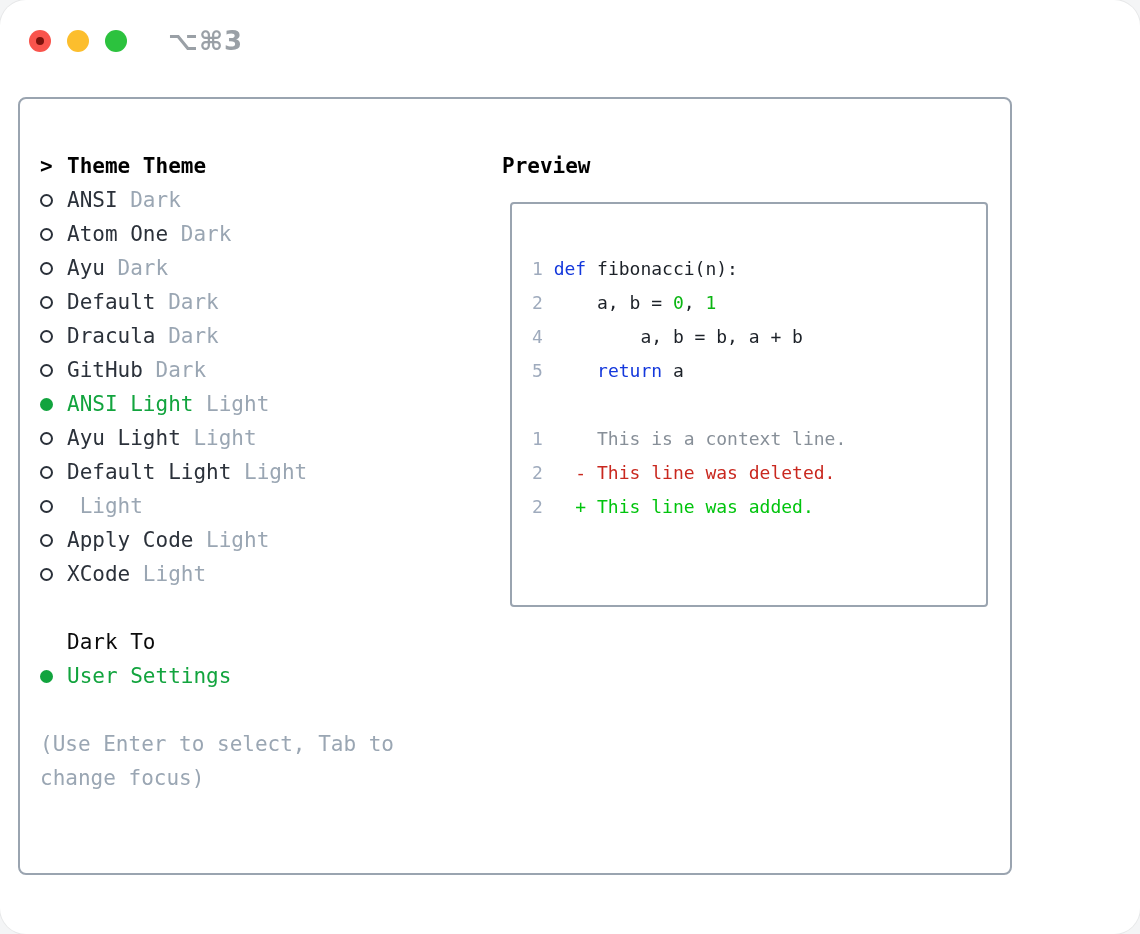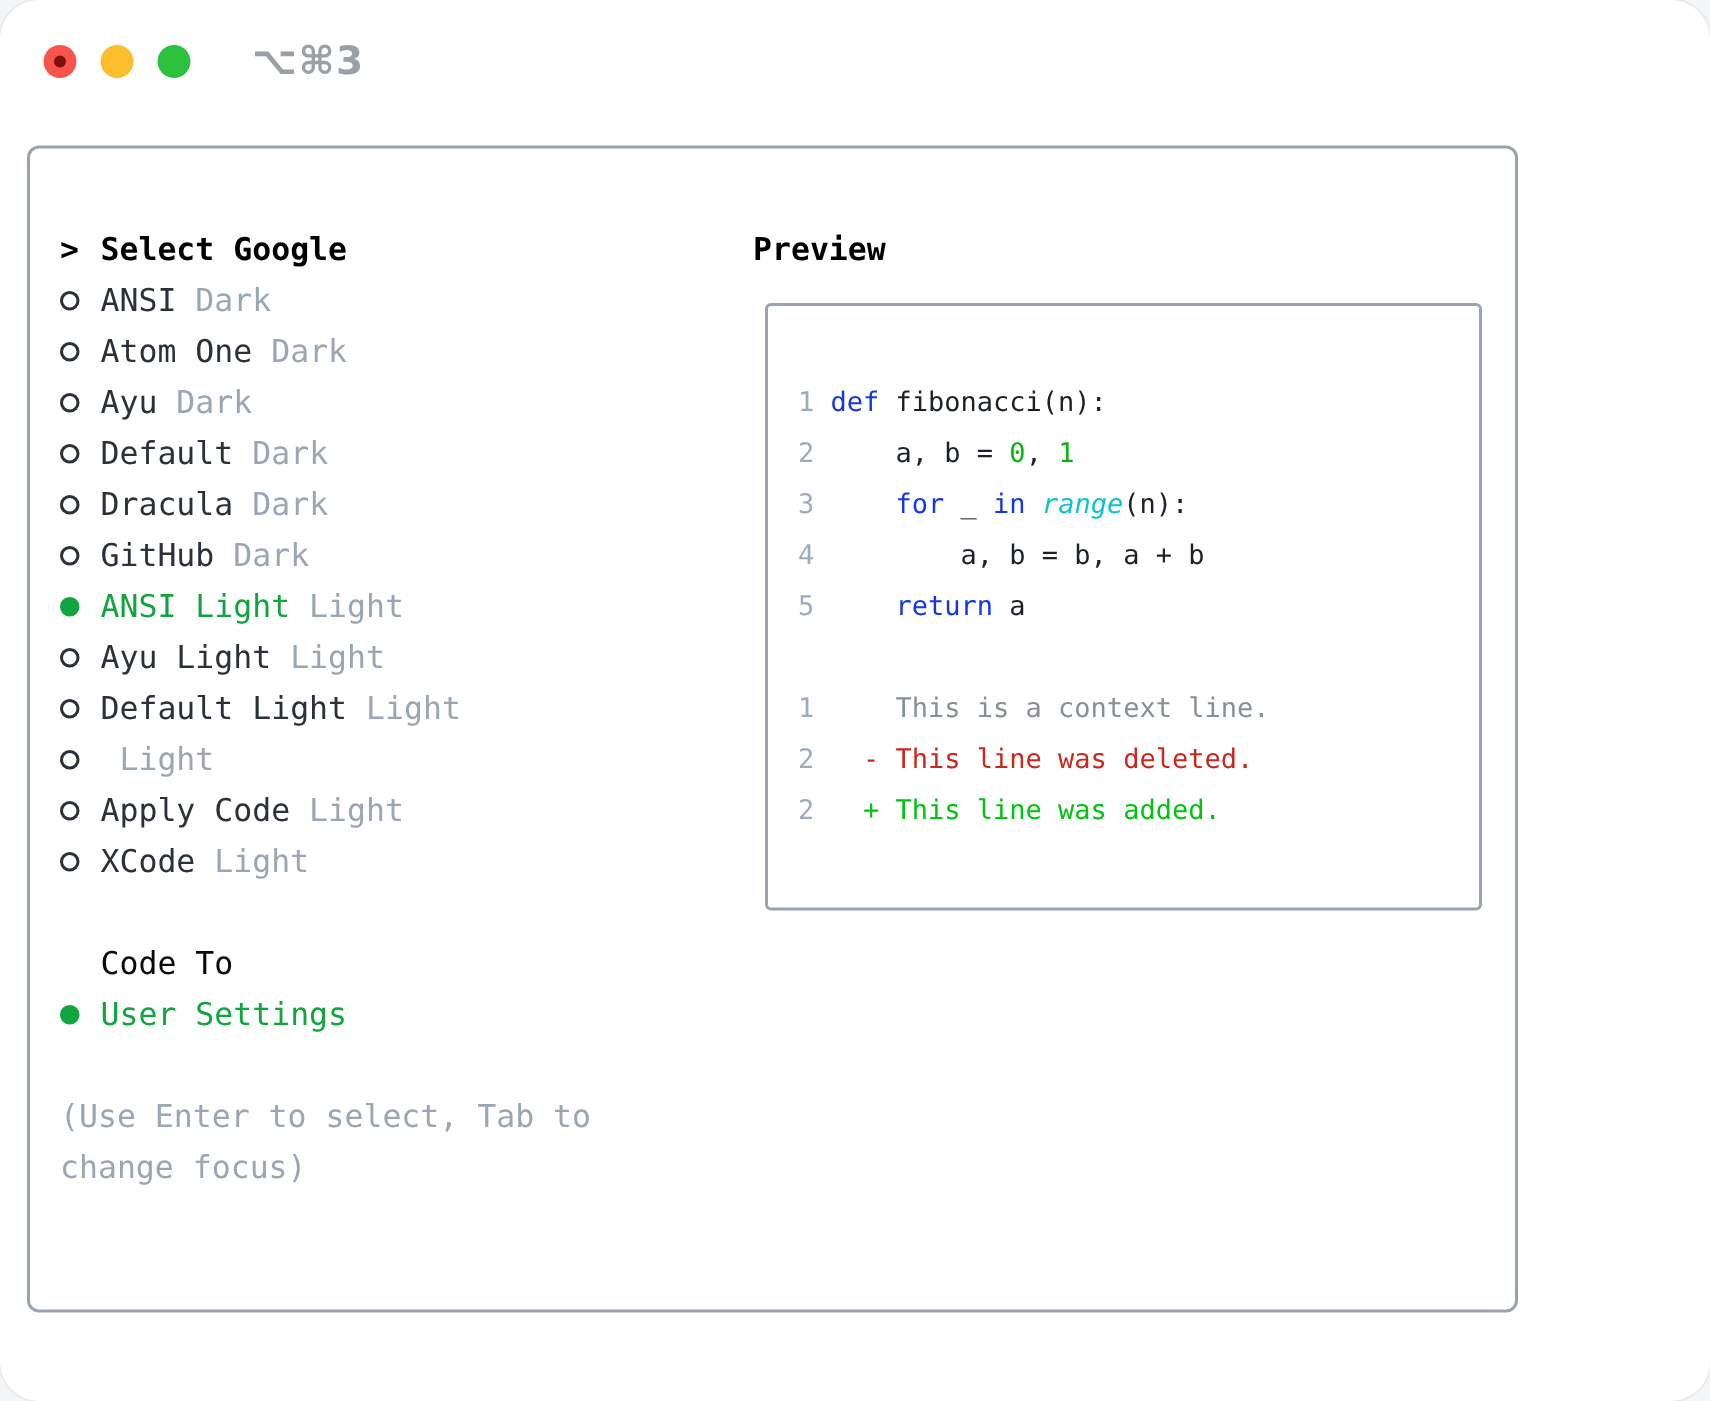--- a/index.html
+++ b/index.html
@@ -60,60 +60,59 @@
     <span class="light light-close"></span>
     <span class="light light-min"></span>
     <span class="light light-max"></span>
     <span class="wtitle">⌥⌘3</span>
   </div>
 
   <div class="panel">
 
     <div class="leftcol">
       <div class="row hdr">
-        <span class="marker prompt">&gt;</span><span class="label">Select Google</span>
+        <span class="marker prompt">&gt;</span><span class="label">Theme Theme</span>
       </div>
 
       <div>
           <div class="row item"><span class="marker"><span class="dot"></span></span><span class="label">ANSI</span><span class="suffix"> Dark</span></div>
           <div class="row item"><span class="marker"><span class="dot"></span></span><span class="label">Atom One</span><span class="suffix"> Dark</span></div>
           <div class="row item"><span class="marker"><span class="dot"></span></span><span class="label">Ayu</span><span class="suffix"> Dark</span></div>
           <div class="row item"><span class="marker"><span class="dot"></span></span><span class="label">Default</span><span class="suffix"> Dark</span></div>
           <div class="row item"><span class="marker"><span class="dot"></span></span><span class="label">Dracula</span><span class="suffix"> Dark</span></div>
           <div class="row item"><span class="marker"><span class="dot"></span></span><span class="label">GitHub</span><span class="suffix"> Dark</span></div>
           <div class="row item selected"><span class="marker"><span class="dot filled"></span></span><span class="label">ANSI Light</span><span class="suffix"> Light</span></div>
           <div class="row item"><span class="marker"><span class="dot"></span></span><span class="label">Ayu Light</span><span class="suffix"> Light</span></div>
           <div class="row item"><span class="marker"><span class="dot"></span></span><span class="label">Default Light</span><span class="suffix"> Light</span></div>
           <div class="row item"><span class="marker"><span class="dot"></span></span><span class="suffix"> Light</span></div>
           <div class="row item"><span class="marker"><span class="dot"></span></span><span class="label">Apply Code</span><span class="suffix"> Light</span></div>
           <div class="row item"><span class="marker"><span class="dot"></span></span><span class="label">XCode</span><span class="suffix"> Light</span></div>
         </div>
 
       <div class="spacer"></div>
 
       <div class="row subhdr">
-        <span class="marker"></span><span class="label">Code To</span>
+        <span class="marker"></span><span class="label">Dark To</span>
       </div>
 
       <div>
           <div class="row item selected"><span class="marker"><span class="dot filled"></span></span><span class="label">User Settings</span></div>
         </div>
 
       <div class="spacer"></div>
 
       <div class="hint">(Use Enter to select, Tab to change focus)</div>
     </div>
 
     <div class="preview-header">Preview</div>
 
     <div class="preview-box">
       <div>
           <div class="cline"><span class="ln">1</span> <span class="tok-k">def</span><span class="tok-p"> fibonacci(n):</span></div>
           <div class="cline"><span class="ln">2</span> <span class="tok-p">    a, b = </span><span class="tok-n">0</span><span class="tok-p">, </span><span class="tok-n">1</span></div>
-          <div class="cline"><span class="ln">3</span> <span class="tok-p">    </span><span class="tok-k">for</span><span class="tok-p"> _ </span><span class="tok-k">in</span><span class="tok-p"> </span><span class="tok-f">range</span><span class="tok-p">(n):</span></div>
           <div class="cline"><span class="ln">4</span> <span class="tok-p">        a, b = b, a + b</span></div>
           <div class="cline"><span class="ln">5</span> <span class="tok-p">    </span><span class="tok-k">return</span><span class="tok-p"> a</span></div>
         </div>
       <div class="spacer"></div>
       <div>
           <div class="dline"><span class="ln">1</span>   <span class="seg-context">  This is a context line.</span></div>
           <div class="dline"><span class="ln">2</span>   <span class="seg-deleted">- This line was deleted.</span></div>
           <div class="dline"><span class="ln">2</span>   <span class="seg-added">+ This line was added.</span></div>
         </div>
     </div>

